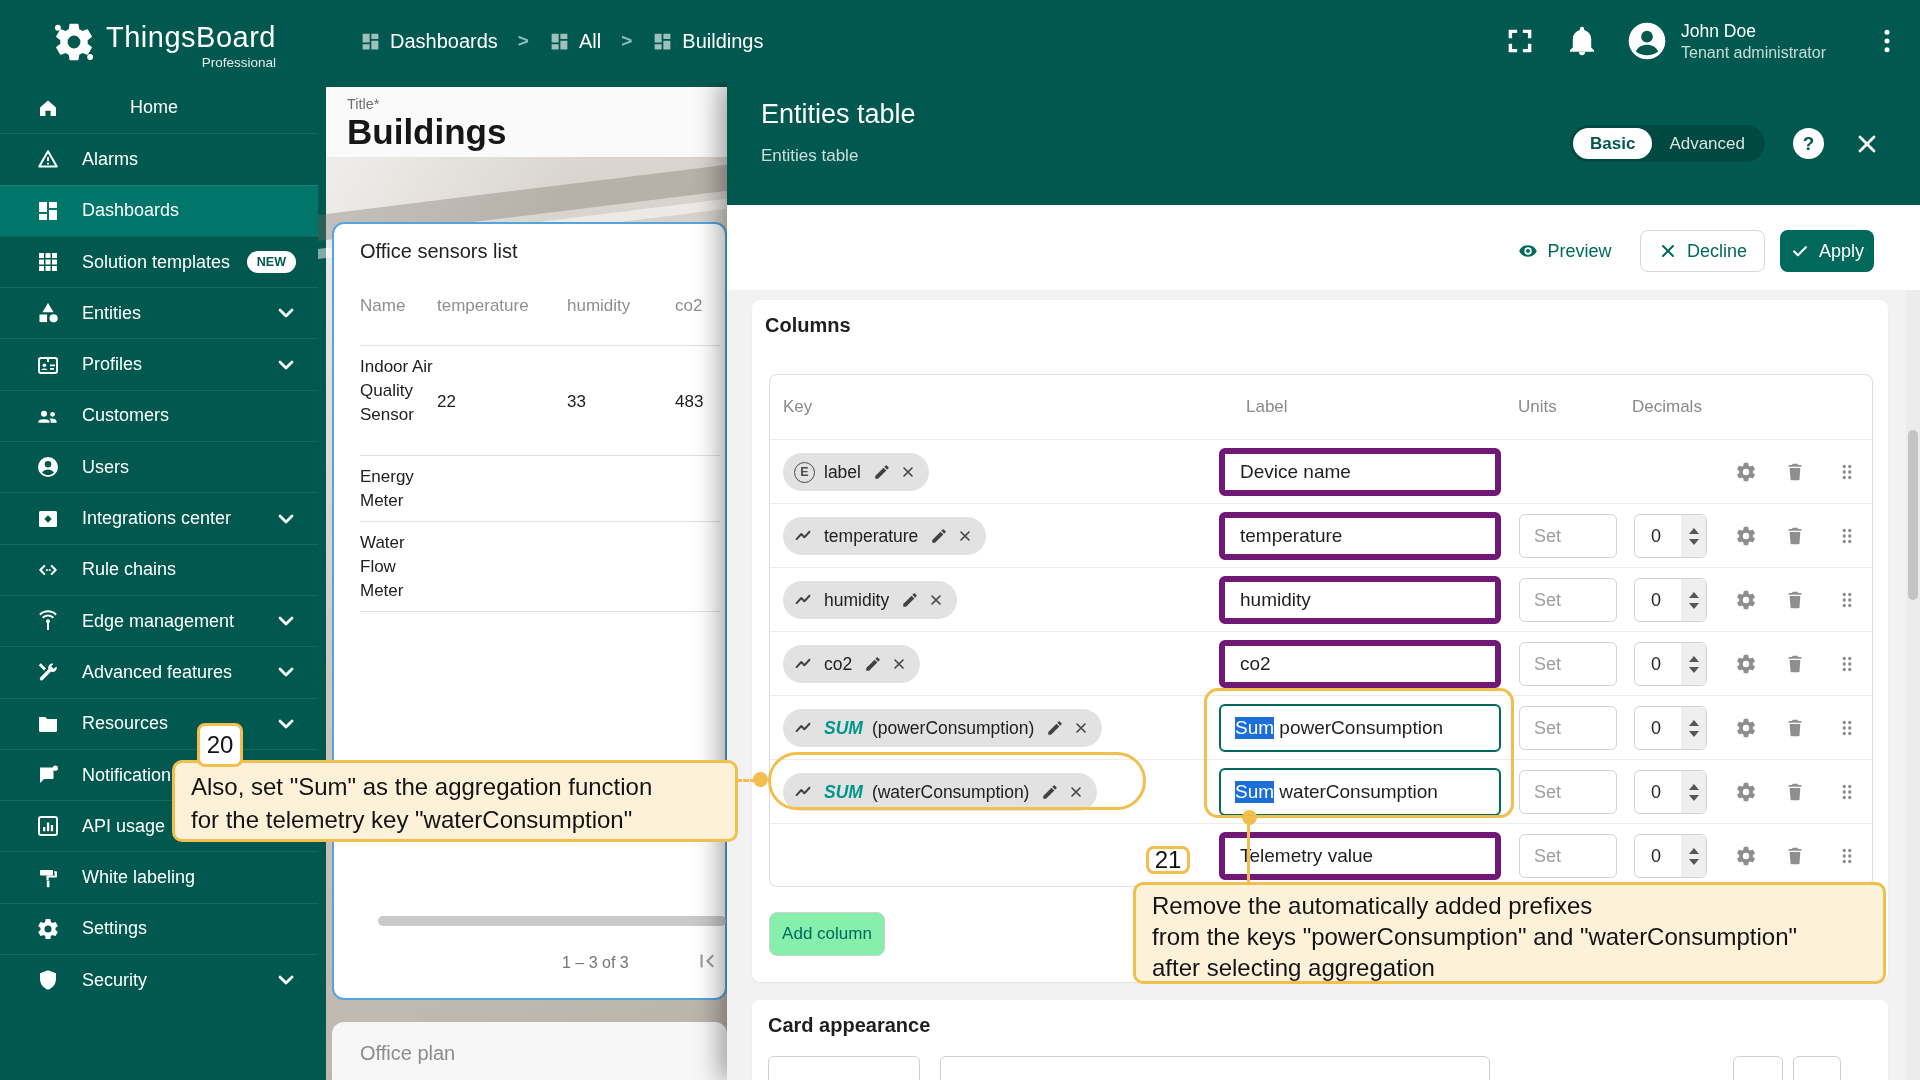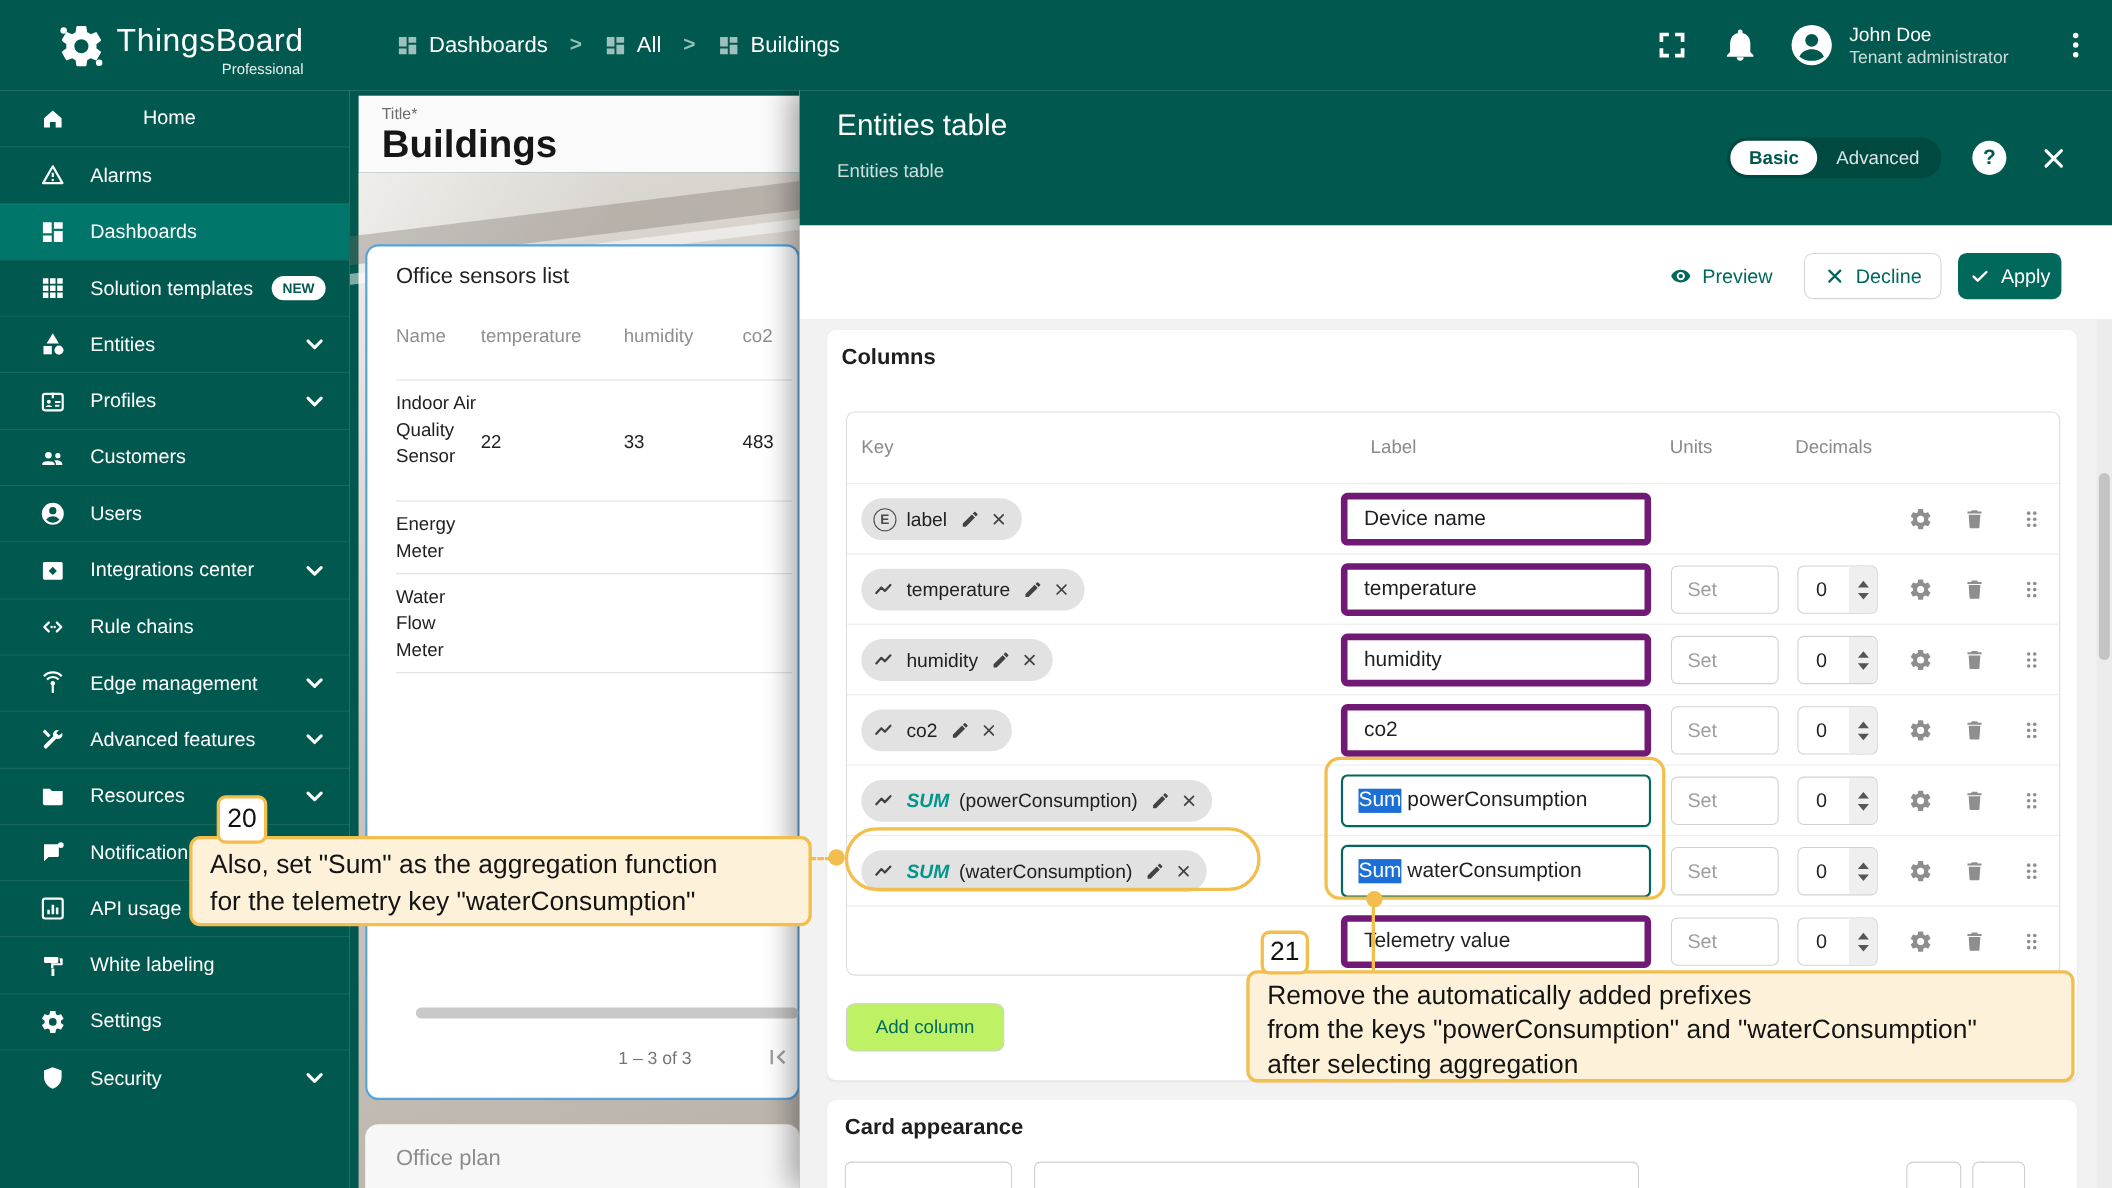--- a/index.html
+++ b/index.html
@@ -126,22 +126,22 @@
   .dbox { position:absolute; left:864px; top:10px; width:73px; height:44px; border:1px solid #D2D2D2;
           border-radius:6px; background:#fff; display:flex; align-items:center; padding-left:16px;
           font-size:18px; color:#212121; overflow:hidden; cursor:text; }
   .dspin { position:absolute; right:0; top:0; width:25px; height:42px; background:#EFEFEF;
            display:flex; flex-direction:column; align-items:center; justify-content:center; gap:5px; cursor:pointer; }
   .tri-up { width:0; height:0; border-left:5px solid transparent; border-right:5px solid transparent; border-bottom:6px solid #555; }
   .tri-dn { width:0; height:0; border-left:5px solid transparent; border-right:5px solid transparent; border-top:6px solid #555; }
   .rowicon { position:absolute; top:21px; width:22px; height:22px; color:#8E8E8E; cursor:pointer; }
   .ri-gear { left:965px; } .ri-trash { left:1014px; } .ri-drag { left:1066px; }
 
-  .btn-add { position:absolute; left:17px; top:612px; width:144px; height:44px; border:1px solid #D0D0D0;
-             border-radius:8px; background:#bef264; color:#00695C; font-size:17px; font-weight:500;
+  .btn-add { position:absolute; left:17px; top:612px; width:116px; height:44px; border:1px solid #D0D0D0;
+             border-radius:8px; background:#86efac; color:#00695C; font-size:17px; font-weight:500;
              display:flex; align-items:center; justify-content:center; cursor:pointer; }
 
   .field-stub { position:absolute; top:56px; height:40px; border:1px solid #CFCFCF; border-radius:6px; background:#fff; }
 
   .vscroll-track { position:absolute; left:1179px; top:0; width:14px; height:790px; background:#ECECEC; }
   .vscroll-thumb { position:absolute; left:2px; top:140px; width:10px; height:170px; background:#C4C4C4; border-radius:5px; cursor:pointer; }
 
   
   .anno { z-index:40; }
   .a-badge { position:absolute; background:#fff; border:3px solid #F2BE4D; border-radius:8px;
@@ -814,21 +814,21 @@
       <div class="ln">for the telemetry key "waterConsumption"</div>
     </div>
     <div class="a-dash" style="left:736px; top:779px; width:20px;"></div>
     <div class="a-dot" style="left:753px; top:772px;"></div>
     <div class="a-ring" style="left:768px; top:752px; width:378px; height:58px; border-radius:29px;"></div>
 
     <div class="a-ring" style="left:1204px; top:688px; width:310px; height:130px; border-radius:14px;"></div>
     <div class="a-dot" style="left:1242px; top:810px;"></div>
     <div class="a-vline" style="left:1247px; top:820px; height:62px;"></div>
 
-    <div class="a-badge" style="left:1146px; top:846px; width:44px; height:40px;">21</div>
+    <div class="a-badge" style="left:1146px; top:846px; width:44px; height:28px;">21</div>
     <div class="a-box" style="left:1133px; top:882px; width:753px; height:102px; padding-top:5px;">
       <div class="ln" style="line-height:31px;">Remove the automatically added prefixes</div>
       <div class="ln" style="line-height:31px;">from the keys "powerConsumption" and "waterConsumption"</div>
       <div class="ln" style="line-height:31px;">after selecting aggregation</div>
     </div>
   </div>
 
 </div>
 
 </body></html>

